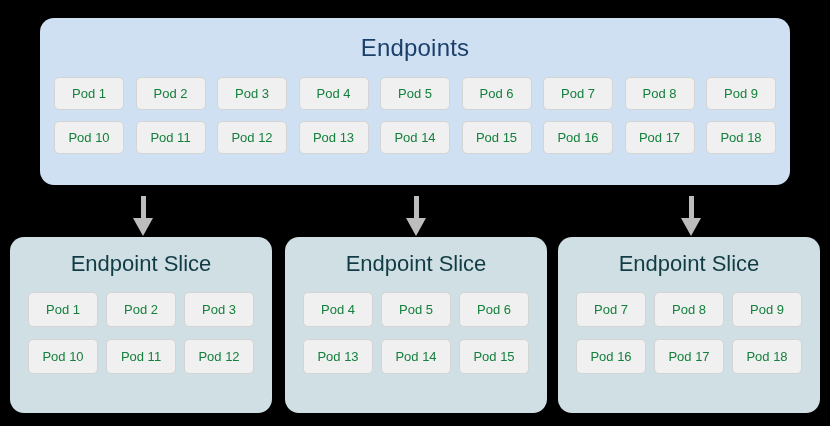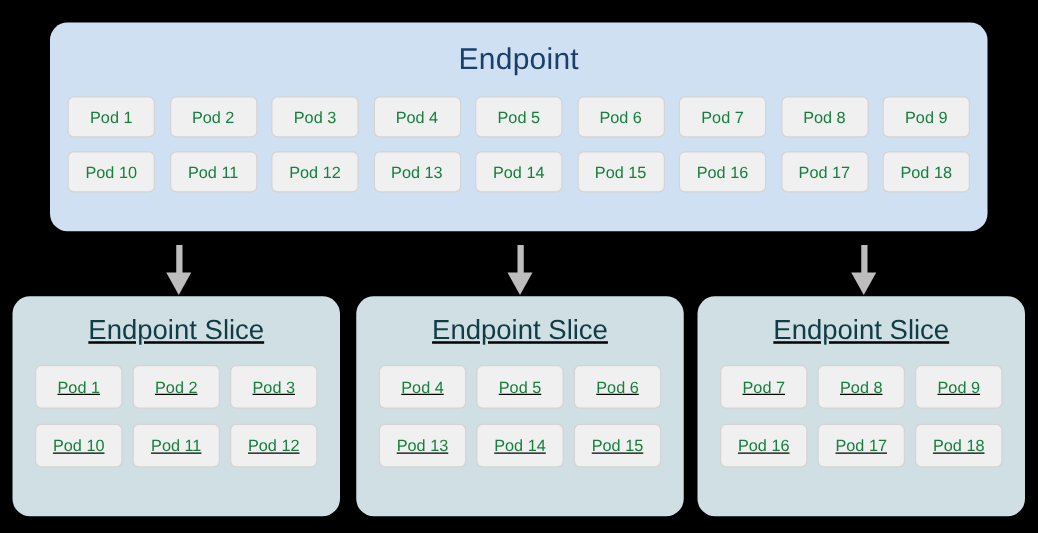--- a/index.html
+++ b/index.html
@@ -96,21 +96,20 @@
 
   
   .slice-panel {
     position: absolute;
     top: 237px;
     width: 262px;
     height: 176px;
     background: #cfdfe3;
     border-radius: 14px;
     box-sizing: border-box;
-    text-decoration: underline;
   }
   .slice-title {
     text-align: center;
     color: #123c45;
     font-size: 22px;
     font-weight: 400;
     margin-top: 16px;
     line-height: 1;
   }
   .pod-grid-slice {
@@ -129,21 +128,21 @@
     height: 35px;
     font-size: 13px;
   }
 </style>
 </head>
 <body>
 
 <div class="stage">
 
   <div class="endpoints-panel">
-    <div class="endpoints-title">Endpoint</div>
+    <div class="endpoints-title">Endpoints</div>
     <div class="pod-grid-top">
       <div class="pod-row-top">
         <div class="pod-chip pod-chip-top">Pod 1</div>
         <div class="pod-chip pod-chip-top">Pod 2</div>
         <div class="pod-chip pod-chip-top">Pod 3</div>
         <div class="pod-chip pod-chip-top">Pod 4</div>
         <div class="pod-chip pod-chip-top">Pod 5</div>
         <div class="pod-chip pod-chip-top">Pod 6</div>
         <div class="pod-chip pod-chip-top">Pod 7</div>
         <div class="pod-chip pod-chip-top">Pod 8</div>

